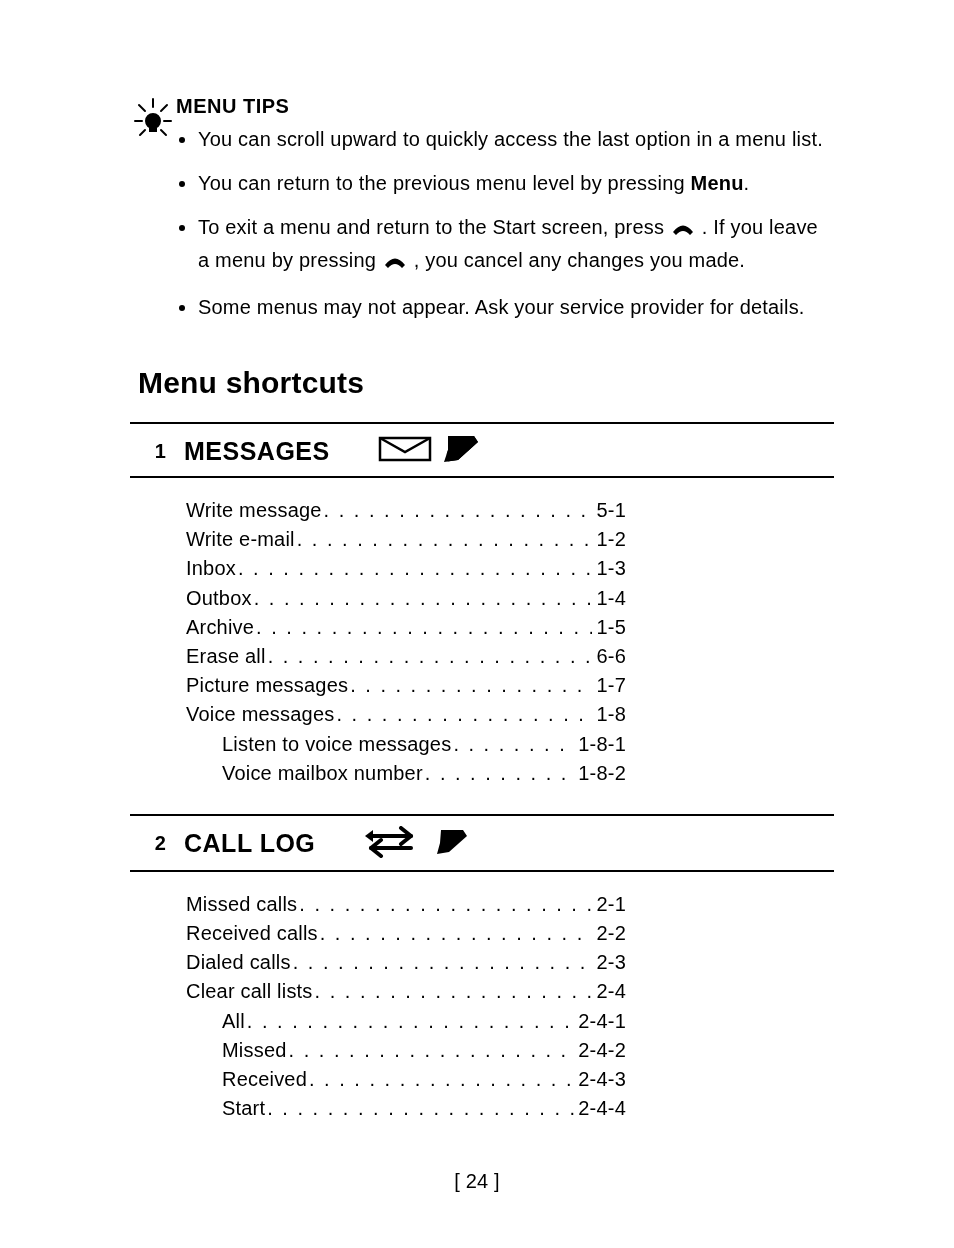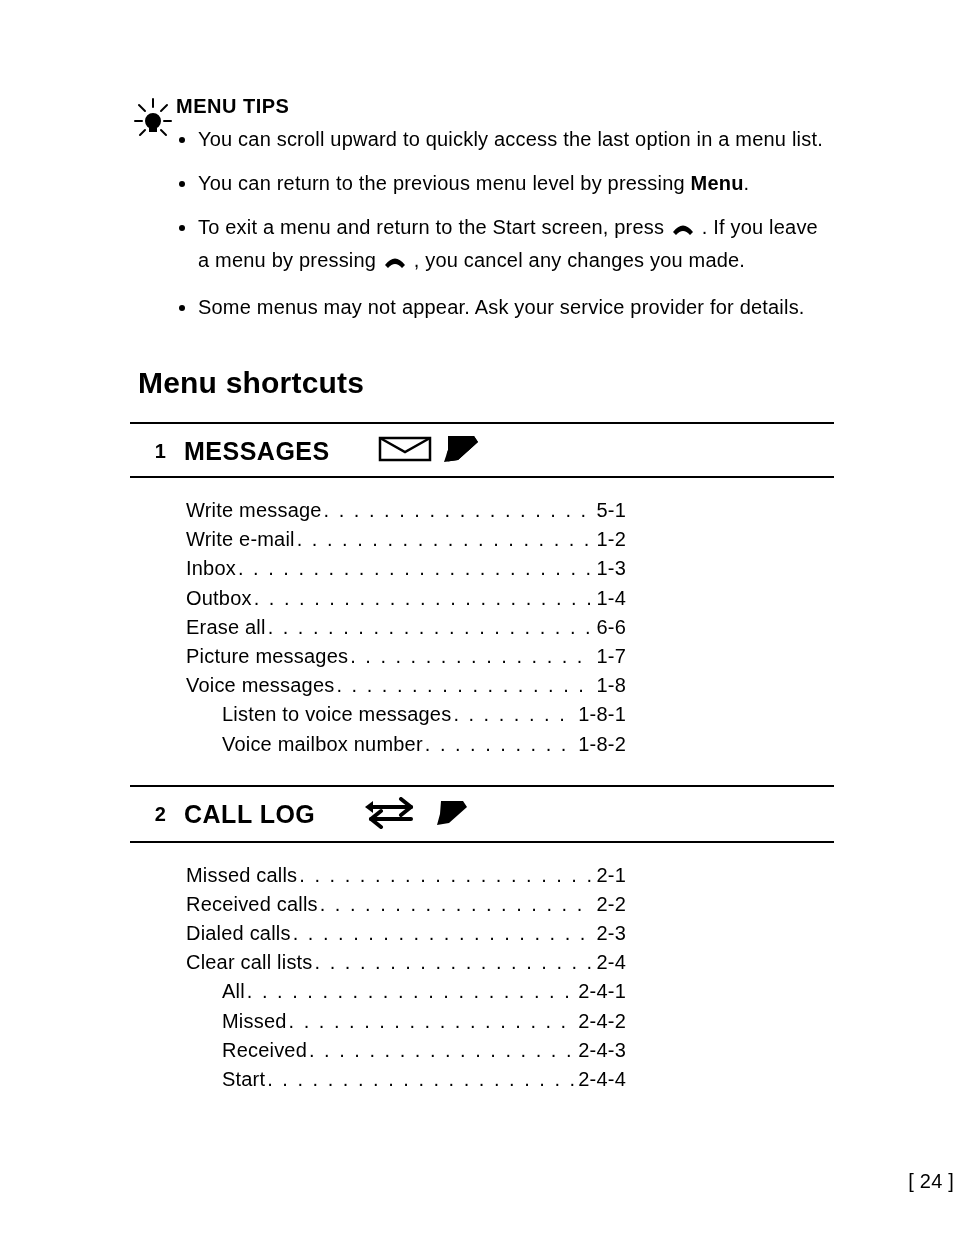--- a/index.html
+++ b/index.html
@@ -55,21 +55,21 @@
     letter-spacing:2px;
     padding:0 2px;
   }
   .sc-dots::after{
     content:". . . . . . . . . . . . . . . . . . . . . . . . . . . . . . . . . . . . . . . .";
   }
   .sc-code{white-space:nowrap;padding-left:4px}
 
   .pagenum{
     position:absolute;left:0;right:0;bottom:55px;
-    text-align:right;font-size:20px
+    text-align:center;font-size:20px
   }
 </style>
 </head>
 <body>
 
 <div class="page">
 
   <div class="tips">
     <div class="tips-icon">
       <svg width="46" height="46" viewBox="0 0 46 46">
@@ -154,20 +154,25 @@
         <span class="sc-label">Inbox</span>
         <span class="sc-dots"></span>
         <span class="sc-code">1-3</span>
       </div>
       <div class="sc-row">
         <span class="sc-label">Outbox</span>
         <span class="sc-dots"></span>
         <span class="sc-code">1-4</span>
       </div>
       <div class="sc-row">
+        <span class="sc-label">Archive</span>
+        <span class="sc-dots"></span>
+        <span class="sc-code">1-5</span>
+      </div>
+      <div class="sc-row">
         <span class="sc-label">Erase all</span>
         <span class="sc-dots"></span>
         <span class="sc-code">6-6</span>
       </div>
       <div class="sc-row">
         <span class="sc-label">Picture messages</span>
         <span class="sc-dots"></span>
         <span class="sc-code">1-7</span>
       </div>
       <div class="sc-row">

